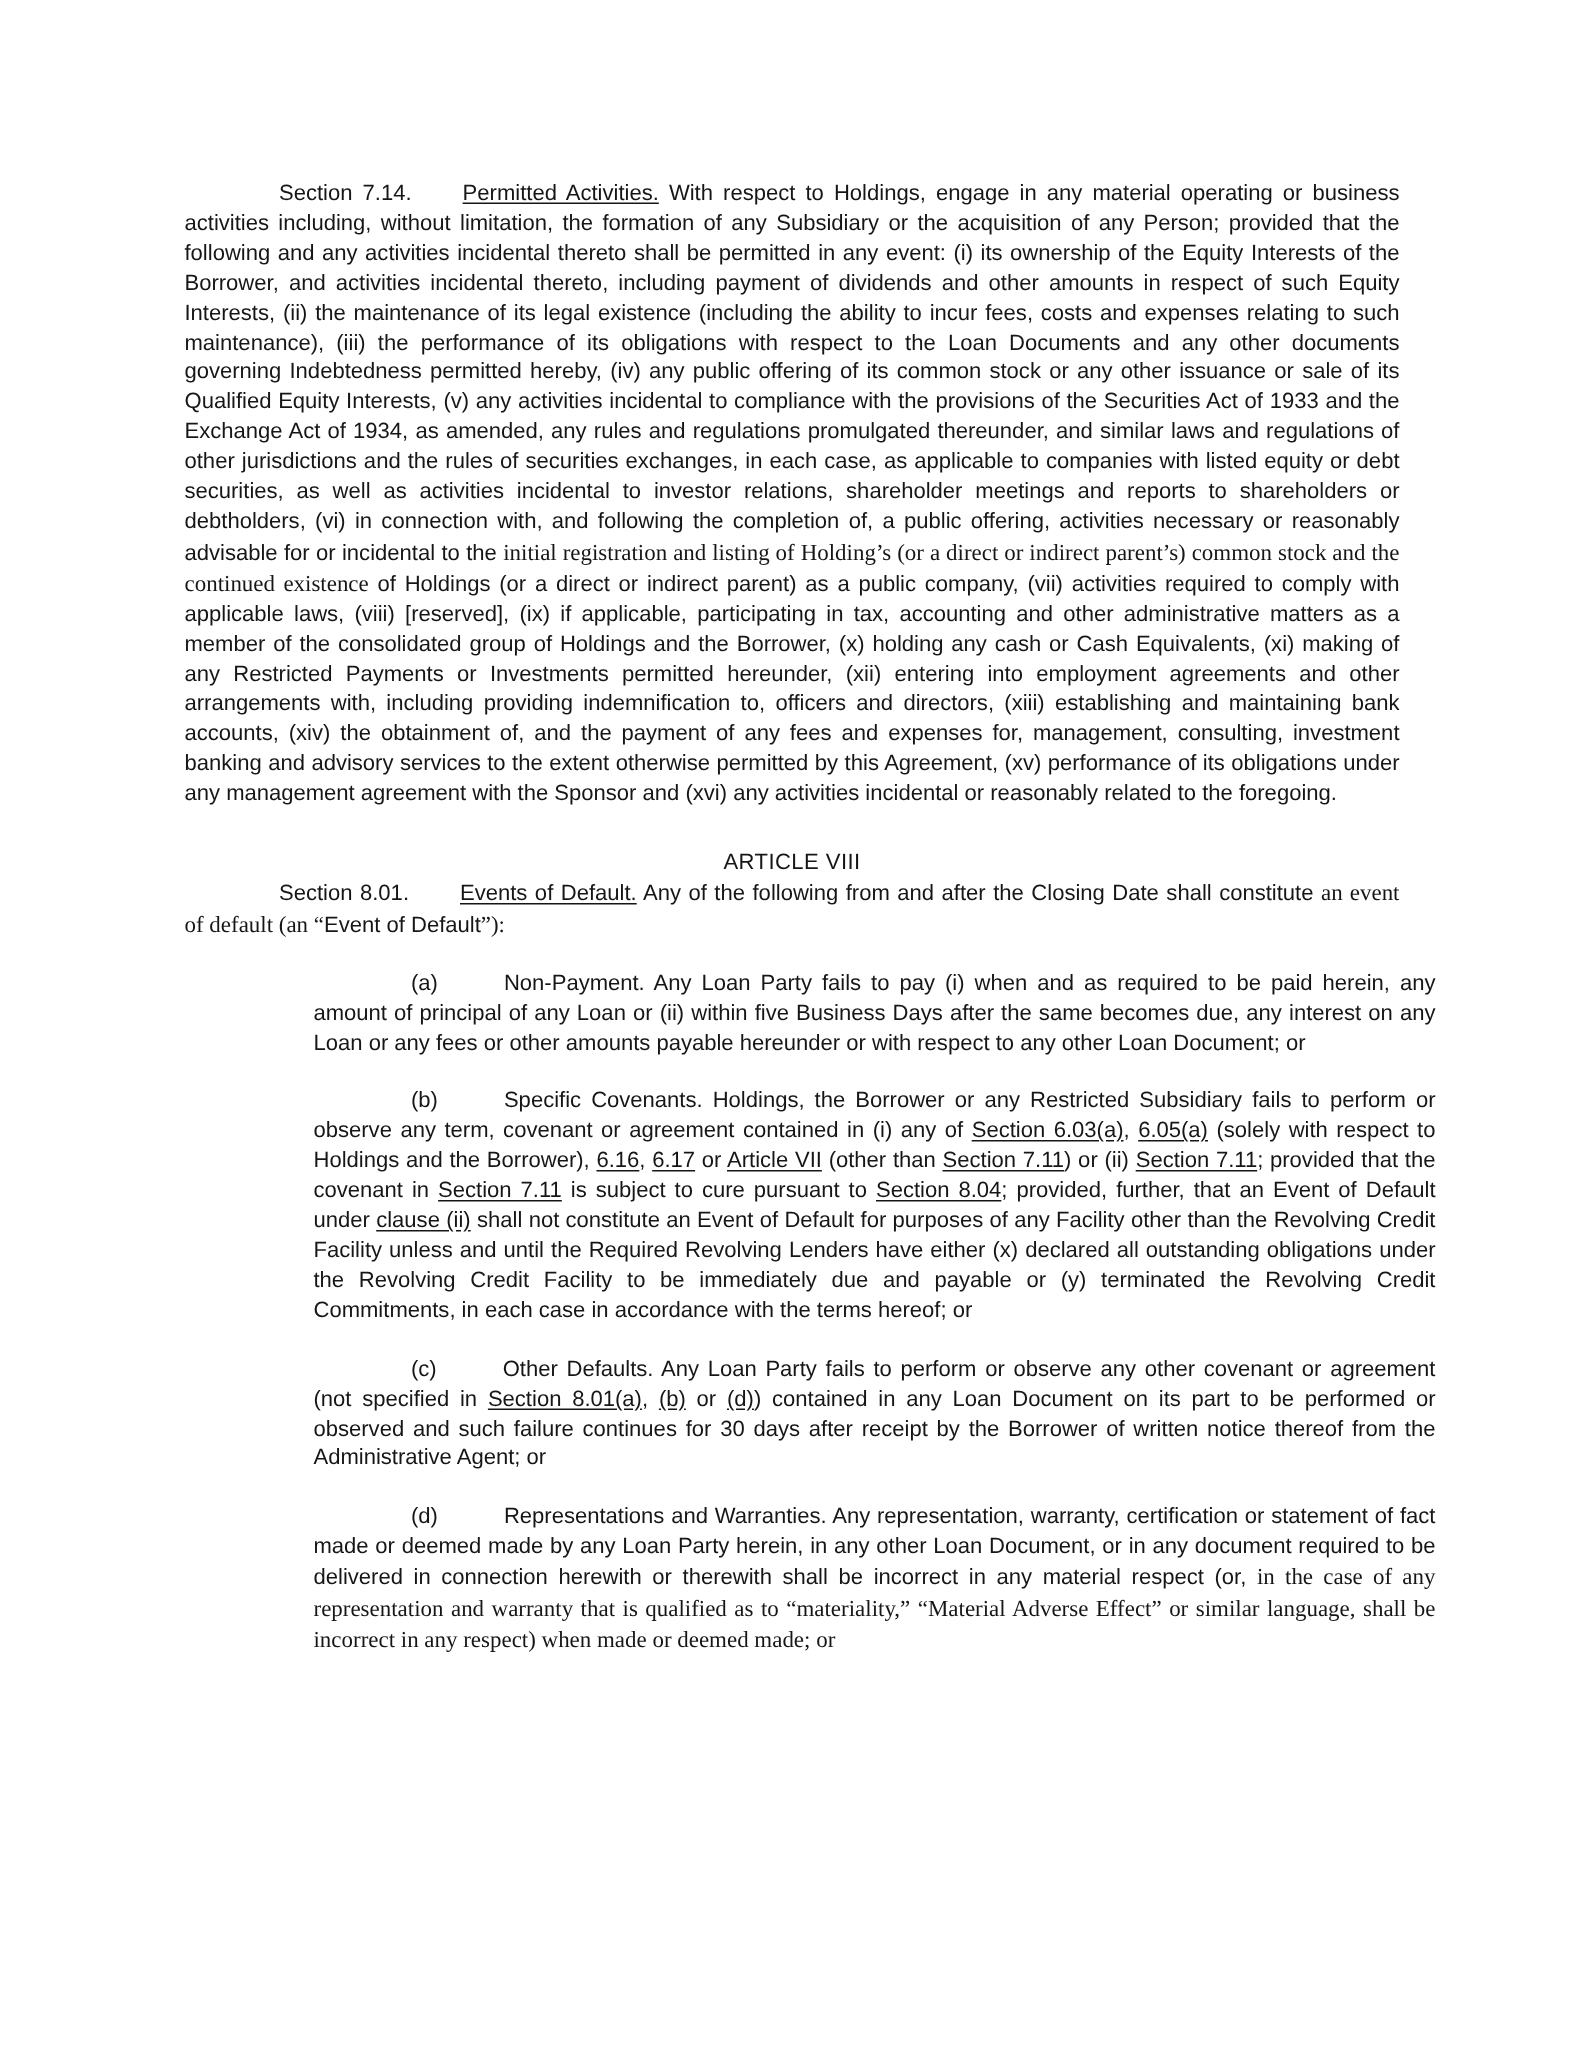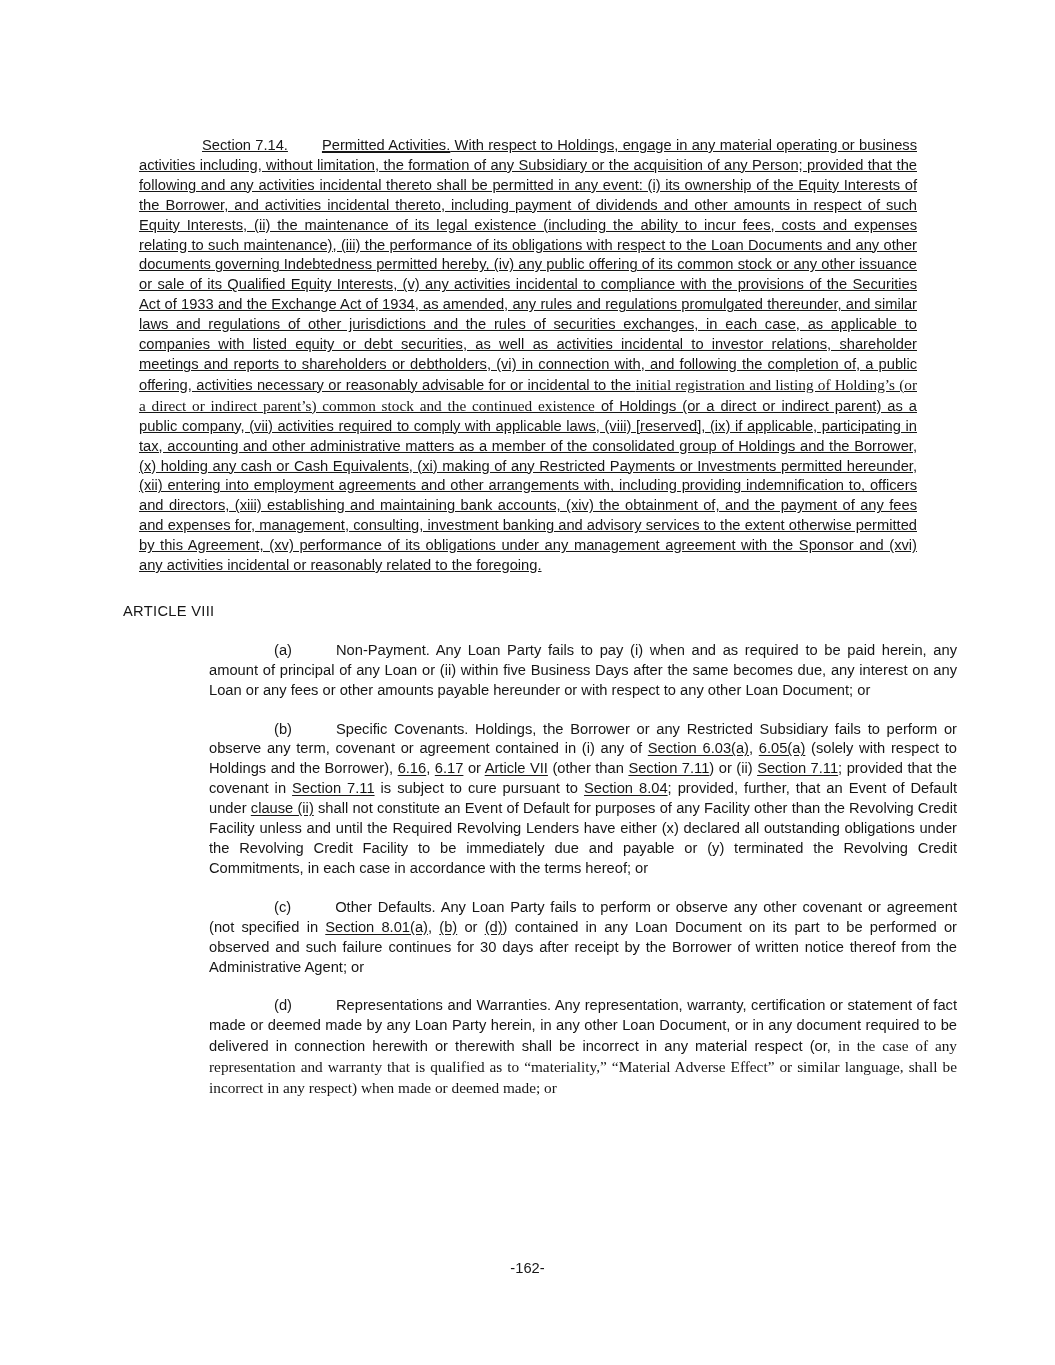--- a/index.html
+++ b/index.html
@@ -23,30 +23,30 @@
     position: absolute;
     left: 123px;
     top: 120px;
     width: 810px;
   }
   .blk {
     text-align: justify;
   }
   .blk-section {
     text-indent: 63px;
-    margin: 16px;
-    text-decoration: underline;
+    margin: 0;
   }
   .blk-sub {
     margin-left: 86px;
     text-indent: 65px;
     margin-top: 19px;
     width: 748px;
   }
   .blk-heading {
+    text-align: center;
     text-indent: 0;
     margin-top: 21px;
     letter-spacing: 0.3px;
   }
   .blk-heading.after-para { margin-top: 26px; }
   .u { text-decoration: underline; text-underline-offset: 2px; }
   .serif { font-family: "Liberation Serif", serif; font-size: 15.3px; }
   .tab { display: inline-block; }
   .footer {
     position: absolute;
@@ -58,19 +58,19 @@
     color: #161616;
   }
 </style>
 </head>
 <body>
 
 <div class="page">
   <div class="content">
       <div class="blk blk-section"><span>Section 7.14.</span><span class="tab" style="width: 34px;"></span><span class="u">Permitted Activities.</span><span>  With respect to Holdings, engage in any material operating or business activities including, without limitation, the formation of any Subsidiary or the acquisition of any Person; provided that the following and any activities incidental thereto shall be permitted in any event:  (i) its ownership of the Equity Interests of the Borrower, and activities incidental thereto, including payment of dividends and other amounts in respect of such Equity Interests, (ii) the maintenance of its legal existence (including the ability to incur fees, costs and expenses relating to such maintenance), (iii) the performance of its obligations with respect to the Loan Documents and any other documents governing Indebtedness permitted hereby, (iv) any public offering of its common stock or any other issuance or sale of its Qualified Equity Interests, (v) any activities incidental to compliance with the provisions of the Securities Act of 1933 and the Exchange Act of 1934, as amended, any rules and regulations promulgated thereunder, and similar laws and regulations of other jurisdictions and the rules of securities exchanges, in each case, as applicable to companies with listed equity or debt securities, as well as activities incidental to investor relations, shareholder meetings and reports to shareholders or debtholders, (vi) in connection with, and following the completion of, a public offering, activities necessary or reasonably advisable for or incidental to the </span><span class="serif">initial registration and listing of Holding’s (or a direct or indirect parent’s) common stock and the continued existence</span><span> of Holdings (or a direct or indirect parent) as a public company, (vii) activities required to comply with applicable laws, (viii) [reserved], (ix) if applicable, participating in tax, accounting and other administrative matters as a member of the consolidated group of Holdings and the Borrower, (x) holding any cash or Cash Equivalents, (xi) making of any Restricted Payments or Investments permitted hereunder, (xii) entering into employment agreements and other arrangements with, including providing indemnification to, officers and directors, (xiii) establishing and maintaining bank accounts, (xiv) the obtainment of, and the payment of any fees and expenses for, management, consulting, investment banking and advisory services to the extent otherwise permitted by this Agreement, (xv) performance of its obligations under any management agreement with the Sponsor and (xvi) any activities incidental or reasonably related to the foregoing.</span></div>
       <div class="blk blk-heading after-para"><span>ARTICLE VIII</span></div>
+      <div class="blk blk-section"><span>Section 8.01.</span><span class="tab" style="width: 34px;"></span><span class="u">Events of Default.</span><span>  Any of the following from and after the Closing Date shall constitute </span><span class="serif">an event of default (an “</span><span>Event of Default</span><span class="serif">”):</span></div>
       <div class="blk blk-sub"><span>(a)</span><span class="tab" style="width: 44px;"></span><span>Non-Payment.  Any Loan Party fails to pay (i) when and as required to be paid herein, any amount of principal of any Loan or (ii) within five Business Days after the same becomes due, any interest on any Loan or any fees or other amounts payable hereunder or with respect to any other Loan Document; or</span></div>
       <div class="blk blk-sub"><span>(b)</span><span class="tab" style="width: 44px;"></span><span>Specific Covenants.  Holdings, the Borrower or any Restricted Subsidiary fails to perform or observe any term, covenant or agreement contained in (i) any of </span><span class="u">Section 6.03(a)</span><span>, </span><span class="u">6.05(a)</span><span> (solely with respect to Holdings and the Borrower), </span><span class="u">6.16</span><span>, </span><span class="u">6.17</span><span> or </span><span class="u">Article VII</span><span> (other than </span><span class="u">Section 7.11</span><span>) or (ii) </span><span class="u">Section 7.11</span><span>; provided that the covenant in </span><span class="u">Section 7.11</span><span> is subject to cure pursuant to </span><span class="u">Section 8.04</span><span>; provided, further, that an Event of Default under </span><span class="u">clause (ii)</span><span> shall not constitute an Event of Default for purposes of any Facility other than the Revolving Credit Facility unless and until the Required Revolving Lenders have either (x) declared all outstanding obligations under the Revolving Credit Facility to be immediately due and payable or (y) terminated the Revolving Credit Commitments, in each case in accordance with the terms hereof; or</span></div>
       <div class="blk blk-sub"><span>(c)</span><span class="tab" style="width: 44px;"></span><span>Other Defaults.  Any Loan Party fails to perform or observe any other covenant or agreement (not specified in </span><span class="u">Section 8.01(a)</span><span>, </span><span class="u">(b)</span><span> or </span><span class="u">(d)</span><span>) contained in any Loan Document on its part to be performed or observed and such failure continues for 30 days after receipt by the Borrower of written notice thereof from the Administrative Agent; or</span></div>
       <div class="blk blk-sub"><span>(d)</span><span class="tab" style="width: 44px;"></span><span>Representations and Warranties.  Any representation, warranty, certification or statement of fact made or deemed made by any Loan Party herein, in any other Loan Document, or in any document required to be delivered in connection herewith or therewith shall be incorrect in any material respect (or, </span><span class="serif">in the case of any representation and warranty that is qualified as to “materiality,” “Material Adverse Effect” or similar language, shall be incorrect in any respect) when made or deemed made; or</span></div>
     </div>
-  <div class="footer">-162-</div>
 </div>
 
 </body></html>

